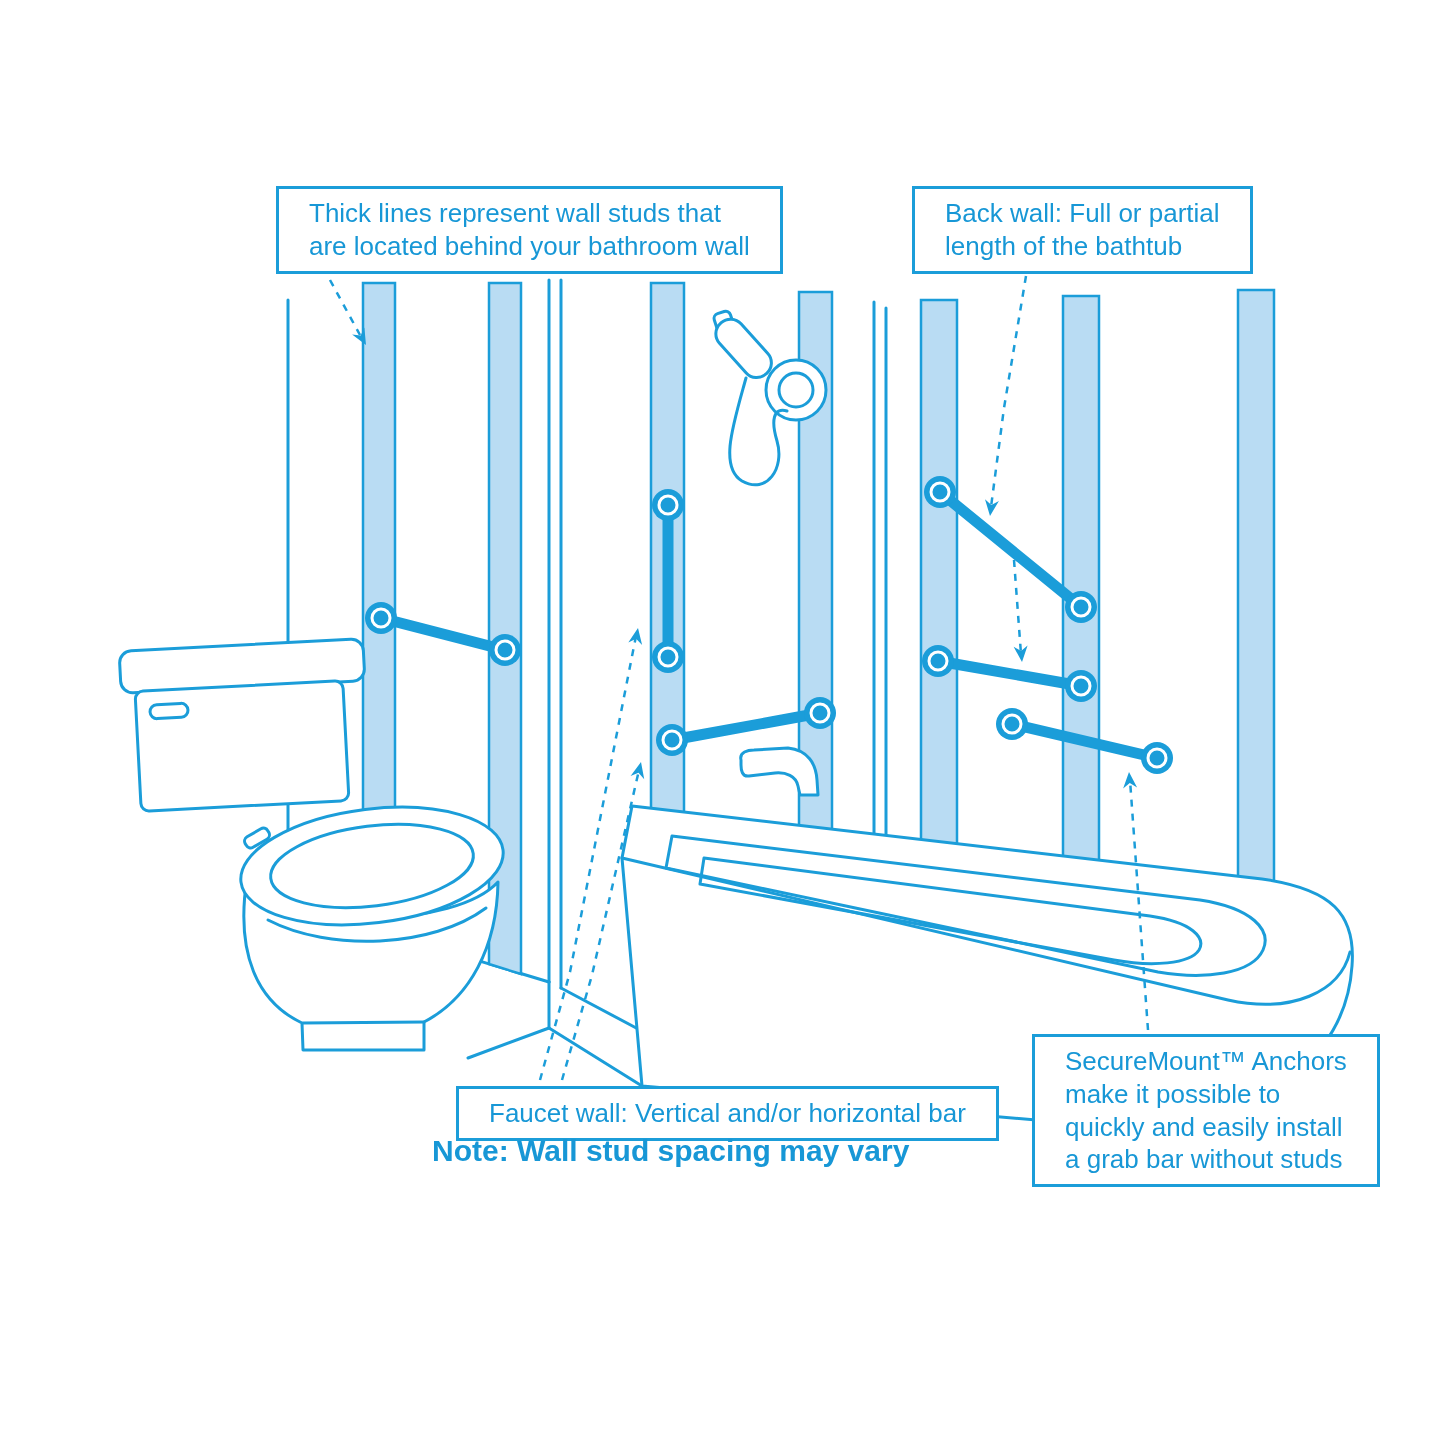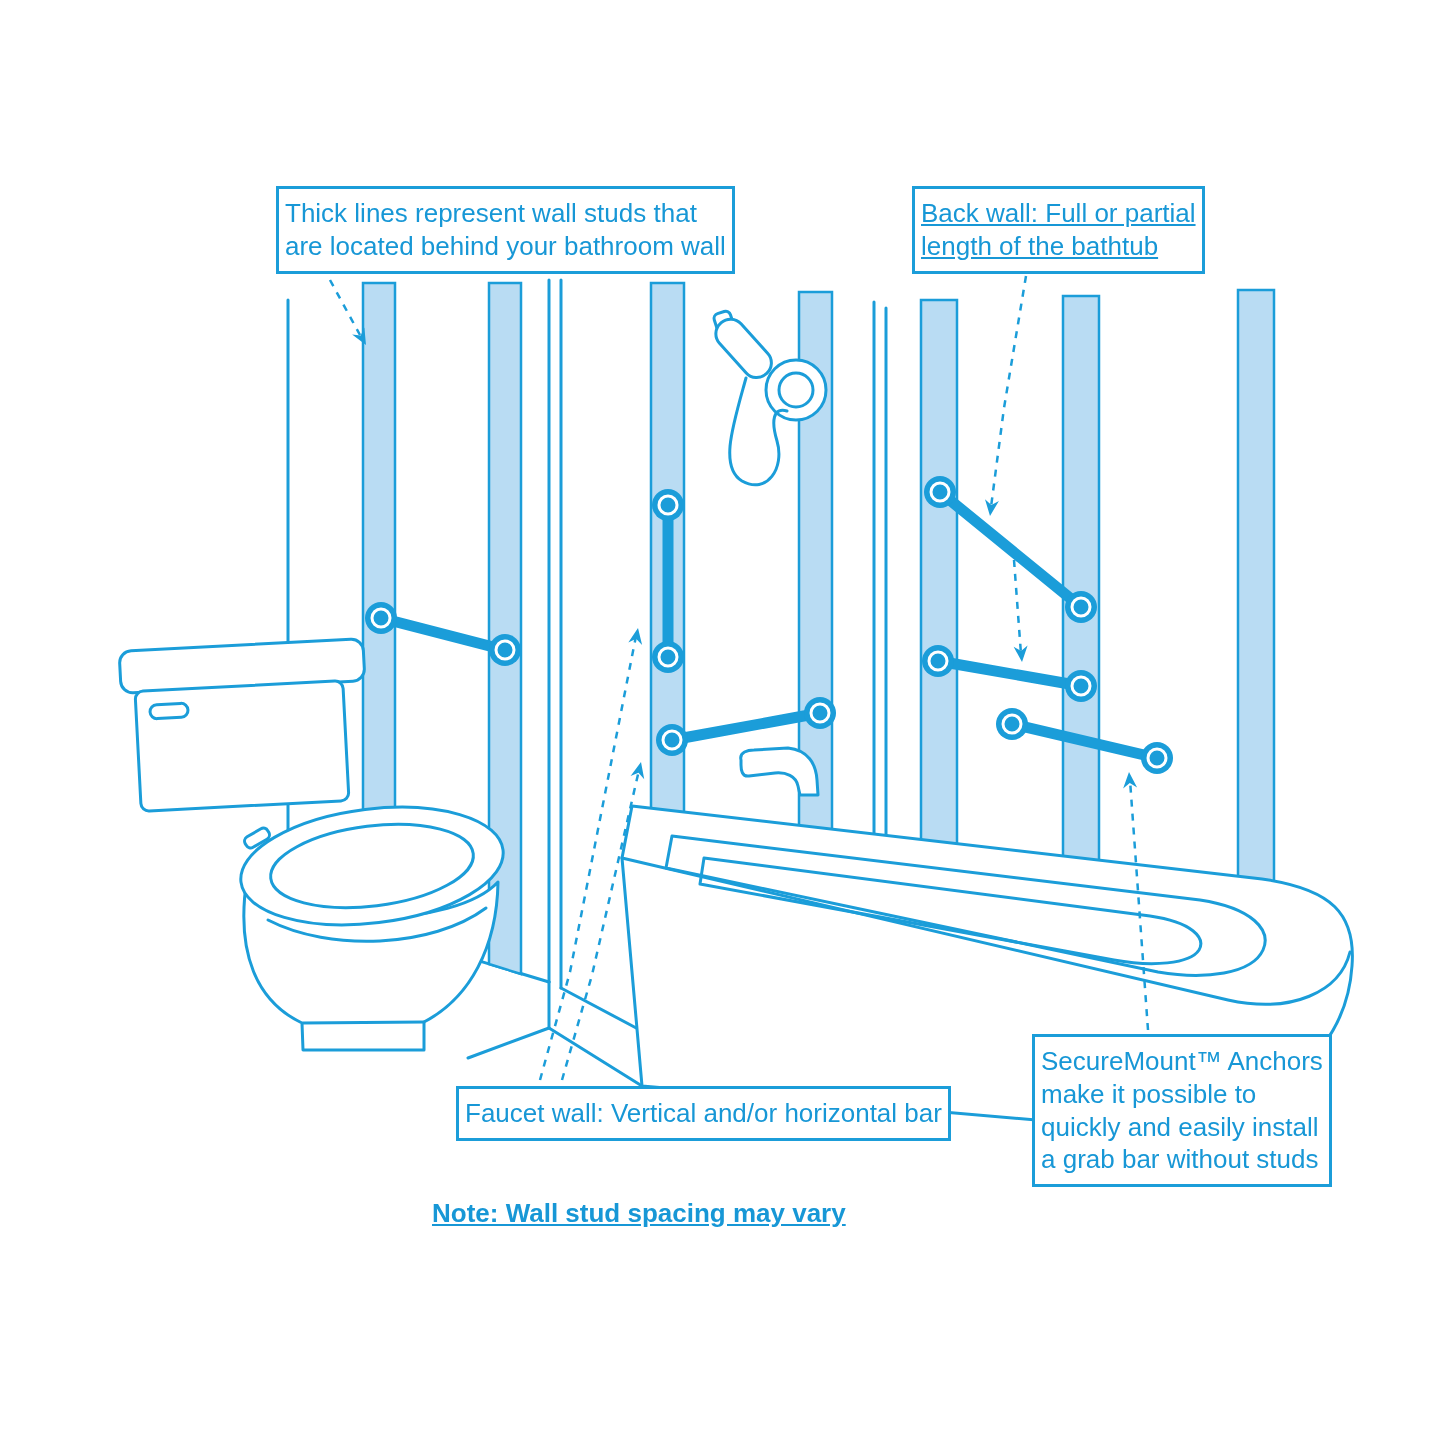--- a/index.html
+++ b/index.html
@@ -17,29 +17,29 @@
   .bar{fill:none;stroke:var(--bar,#1b9dd9);stroke-width:11;stroke-linecap:round;}
   .flange{fill:var(--bar,#1b9dd9);}
   .ring{fill:none;stroke:#ffffff;stroke-width:3;}
   .dash{fill:none;stroke:var(--line,#1b9dd9);stroke-width:2.5;stroke-dasharray:7 7;stroke-linecap:butt;}
   .ah{fill:var(--line,#1b9dd9);}
 
   
   .callout{
     position:absolute;border:3px solid var(--line,#1b9dd9);background:#fff;
     color:var(--text,#1797d6);font-size:26px;line-height:1.26;
-    padding:8px 6px;white-space:pre-line;
+    padding:8px 30px;white-space:pre-line;
   }
   .c1{left:276px;top:186px;}
-  .c2{left:912px;top:186px;text-decoration:underline;}
+  .c2{left:912px;top:186px;}
   .c3{left:456px;top:1086px;}
   .c4{left:1032px;top:1034px;}
   .note{
-    position:absolute;left:432px;top:1198px;
-    color:var(--text,#1797d6);font-size:26px;font-weight:bold;text-decoration:underline;
+    position:absolute;left:432px;top:1134px;
+    color:var(--text,#1797d6);font-size:30px;font-weight:bold;
   }
 </style>
 </head>
 <body>
 
 <div class="stage">
 
   <svg width="1445" height="1445" viewBox="0 0 1445 1445">
 
     <g>

